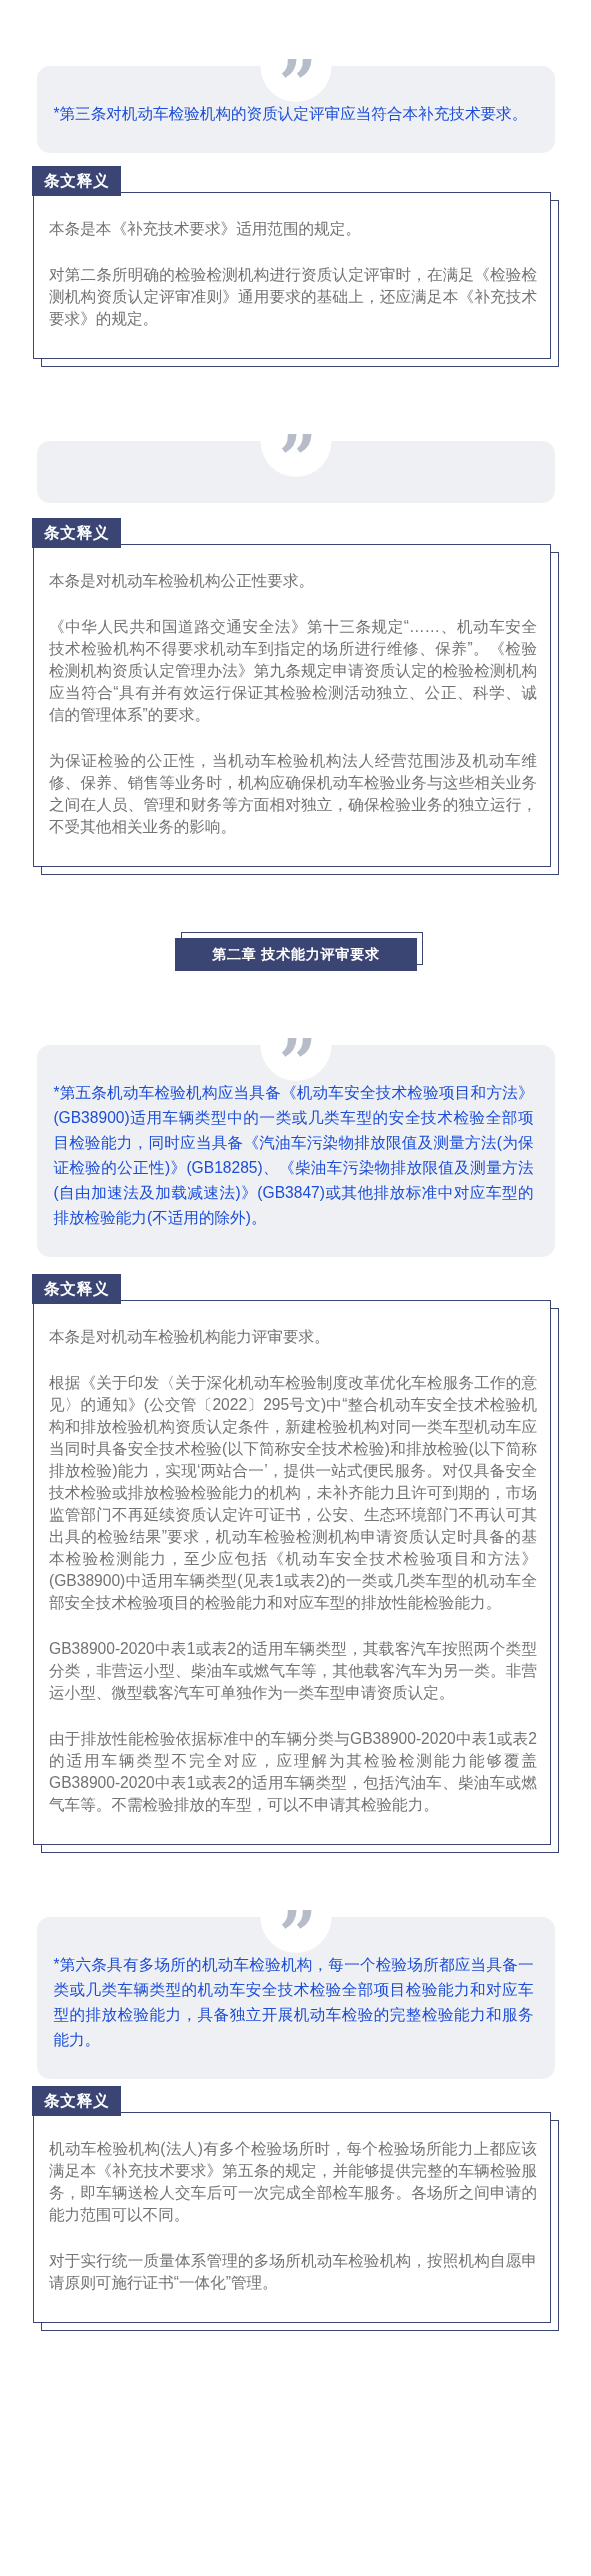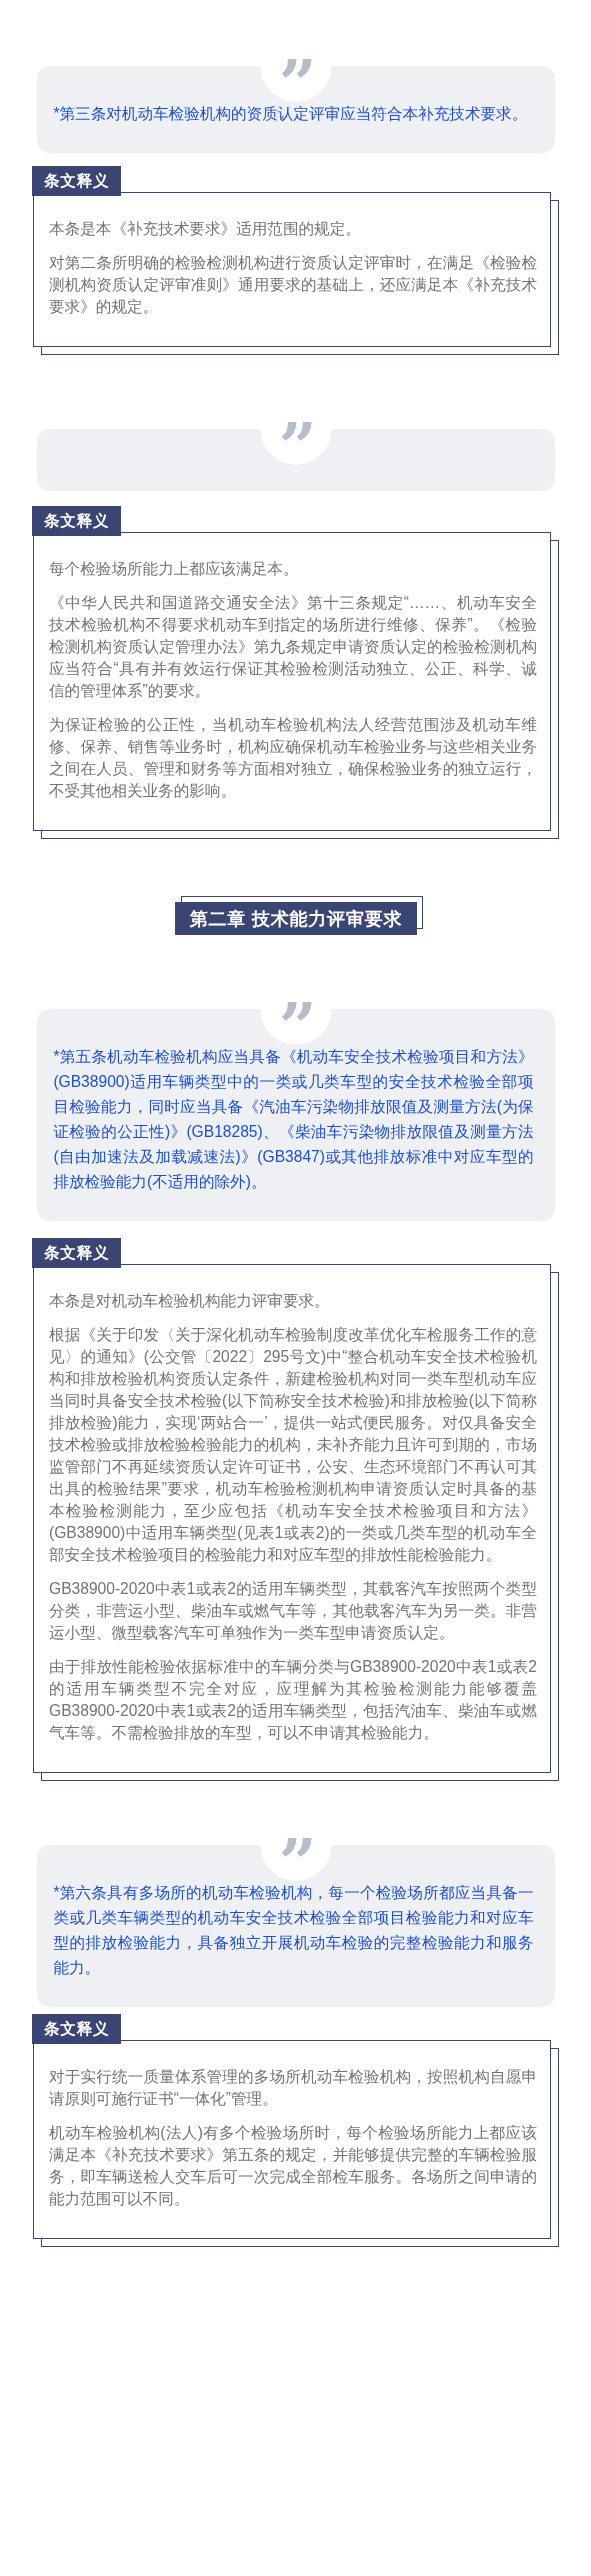--- a/index.html
+++ b/index.html
@@ -50,33 +50,33 @@
     position:absolute;top:-27px;left:-1.6px;
     background:#3b4574;color:#ffffff;
     font-size:15.6px;font-weight:bold;line-height:1;
     padding:6.6px 11.5px 7.4px;
     letter-spacing:0.8px;
   }
   .interp-box p{
     margin:0;font-size:15.6px;line-height:22px;color:#737373;
     text-align:justify;
   }
-  .interp-box p + p{margin-top:12px;}
+  .interp-box p + p{margin-top:24px;}
   
   .chapter{
     position:relative;width:242px;height:33px;margin:71px auto 0;
   }
   .chapter-outline{
     position:absolute;top:-5.8px;left:5.8px;width:100%;height:100%;
     border:1.6px solid #3b4574;box-sizing:border-box;background:#ffffff;
   }
   .chapter-box{
     position:relative;width:100%;height:100%;
     background:#3b4574;color:#ffffff;
-    font-size:18px;font-weight:bold;letter-spacing:0.8px;
+    font-size:14px;font-weight:bold;letter-spacing:0.8px;
     display:flex;align-items:center;justify-content:center;
   }
   
   .mt-q1{margin-top:66px;}
   .mt-s2{margin-top:39px;}
   .mt-q2{margin-top:82px;}
   .mt-s3{margin-top:41px;}
   .mt-q3{margin-top:74px;}
   .mt-s4{margin-top:43px;}
   .mt-q4{margin-top:72px;}
@@ -104,21 +104,21 @@
 <div class="quote-card mt-q2">
   <div class="quote-bubble">
     <span class="quote-glyph">”</span>
   </div>
 </div>
 
 <div class="interp mt-s3">
   <div class="interp-shadow"></div>
   <div class="interp-box">
     <div class="interp-label">条文释义</div>
-    <p>每个检验场所能力上都应该满足本。</p>
+    <p>本条是对机动车检验机构公正性要求。</p>
     <p>《中华人民共和国道路交通安全法》第十三条规定“……、机动车安全技术检验机构不得要求机动车到指定的场所进行维修、保养”。《检验检测机构资质认定管理办法》第九条规定申请资质认定的检验检测机构应当符合“具有并有效运行保证其检验检测活动独立、公正、科学、诚信的管理体系”的要求。</p>
     <p>为保证检验的公正性，当机动车检验机构法人经营范围涉及机动车维修、保养、销售等业务时，机构应确保机动车检验业务与这些相关业务之间在人员、管理和财务等方面相对独立，确保检验业务的独立运行，不受其他相关业务的影响。</p>
   </div>
 </div>
 
 <div class="chapter">
   <div class="chapter-outline"></div>
   <div class="chapter-box">第二章 技术能力评审要求</div>
 </div>
 
@@ -144,17 +144,17 @@
   <div class="quote-bubble">
     <span class="quote-glyph">”</span>
   </div>
   <div class="quote-text">*第六条具有多场所的机动车检验机构，每一个检验场所都应当具备一类或几类车辆类型的机动车安全技术检验全部项目检验能力和对应车型的排放检验能力，具备独立开展机动车检验的完整检验能力和服务能力。</div>
 </div>
 
 <div class="interp mt-s5">
   <div class="interp-shadow"></div>
   <div class="interp-box">
     <div class="interp-label">条文释义</div>
+    <p>机动车检验机构(法人)有多个检验场所时，每个检验场所能力上都应该满足本《补充技术要求》第五条的规定，并能够提供完整的车辆检验服务，即车辆送检人交车后可一次完成全部检车服务。各场所之间申请的能力范围可以不同。</p>
     <p>对于实行统一质量体系管理的多场所机动车检验机构，按照机构自愿申请原则可施行证书“一体化”管理。</p>
-    <p>机动车检验机构(法人)有多个检验场所时，每个检验场所能力上都应该满足本《补充技术要求》第五条的规定，并能够提供完整的车辆检验服务，即车辆送检人交车后可一次完成全部检车服务。各场所之间申请的能力范围可以不同。</p>
   </div>
 </div>
 
 
 </body></html>

